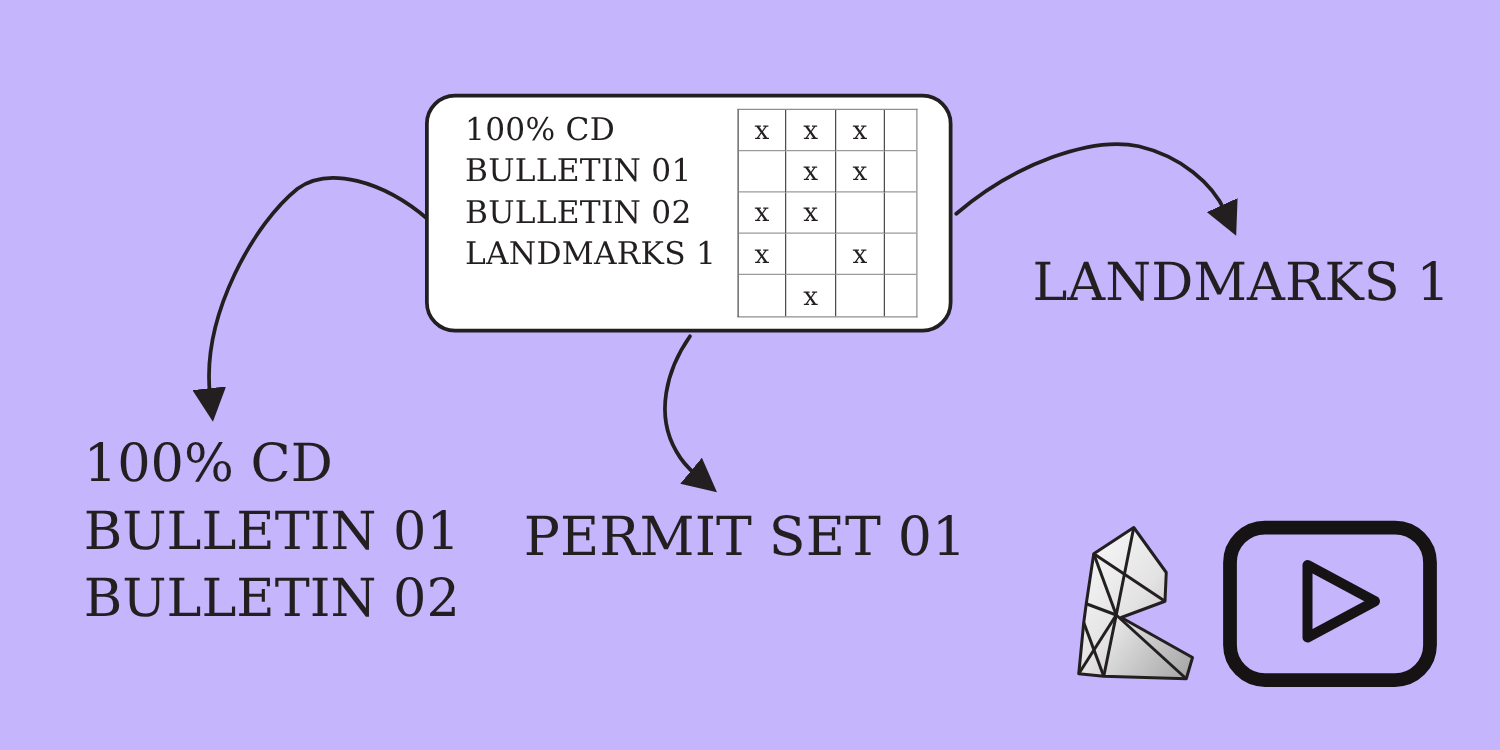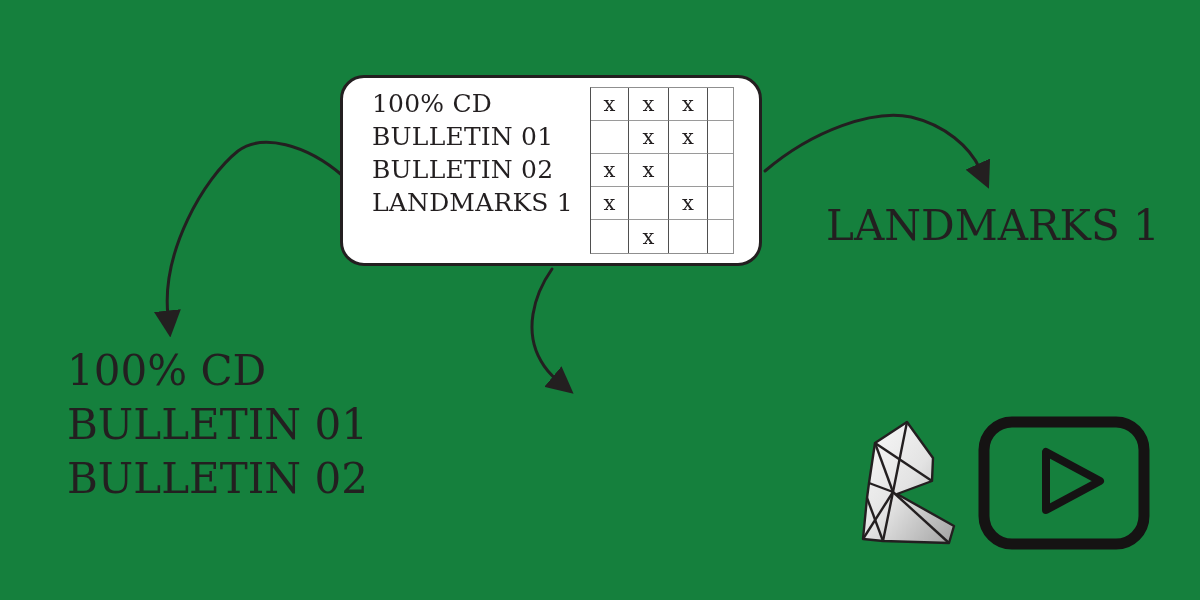--- a/index.html
+++ b/index.html
@@ -1,17 +1,17 @@
 <!DOCTYPE html>
 <html><head>
 <meta charset="utf-8">
 <style>
   html,body { margin:0; padding:0; background:#ffffff; }
   .canvas {
-    position:relative; width:1200px; height:600px; background:#15803d;
+    position:relative; width:1200px; height:600px; background:#c4b5fd;
     overflow:hidden; font-family:"DejaVu Serif","Liberation Serif",serif;
     color:#231f20;
   }
   .arrows-layer { position:absolute; left:0; top:0; width:1200px; height:600px; }
 
   
   .matrix-box {
     position:absolute; left:340px; top:75px; width:422px; height:191px;
     border:3.5px solid #231f20; border-radius:24px; background:#ffffff;
     box-sizing:border-box;
@@ -93,20 +93,21 @@
         <div class="matrix-cell"></div>
         <div class="matrix-cell"></div>
       </div>
   </div>
 
   <div class="big-label callout-left-list">
       <div>100% CD</div>
       <div>BULLETIN 01</div>
       <div>BULLETIN 02</div>
     </div>
+  <div class="big-label callout-permit">PERMIT SET 01</div>
   <div class="big-label callout-landmarks">LANDMARKS 1</div>
 
   <div class="icons-row">
     <svg class="revit-logo-svg" width="115" height="160" viewBox="0 0 115 160" xmlns="http://www.w3.org/2000/svg">
       <defs>
         <linearGradient id="revg" x1="0" y1="0" x2="1" y2="1">
           <stop offset="0" stop-color="#fbfbfb"></stop>
           <stop offset="0.5" stop-color="#e3e3e3"></stop>
           <stop offset="1" stop-color="#a2a2a2"></stop>
         </linearGradient>

